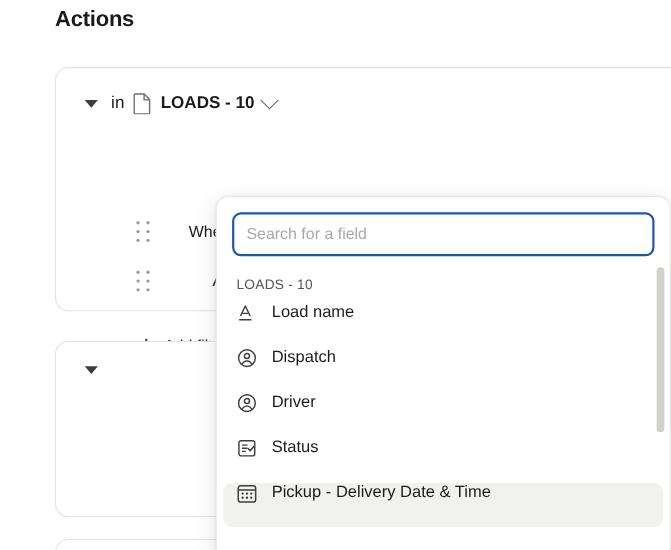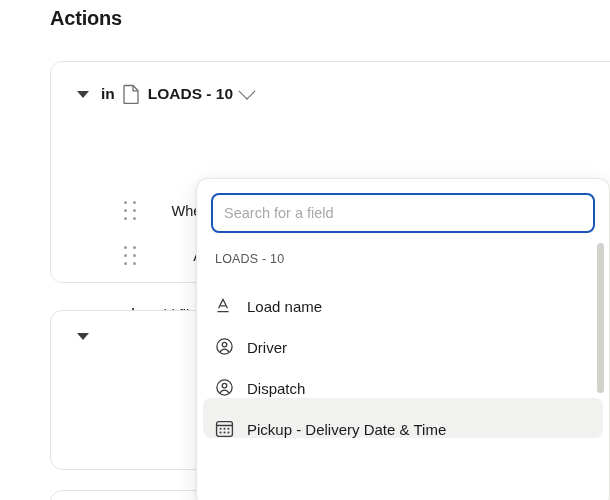--- a/index.html
+++ b/index.html
@@ -45,21 +45,21 @@
   .card-header {
     display: flex;
     align-items: center;
     gap: 8px;
     padding: 22px 0 0 26px;
     font-size: 15.5px;
     font-weight: bold;
     color: #1a1a1a;
     white-space: nowrap;
   }
-  .card-header .regular { font-weight: bold; }
+  .card-header .regular { font-weight: normal; }
 
   .tri-down {
     width: 0; height: 0;
     border-left: 6px solid transparent;
     border-right: 6px solid transparent;
     border-top: 7px solid #3d3d3d;
     display: inline-block;
     margin-right: 4px;
     flex: none;
   }
@@ -189,21 +189,21 @@
 
   .group-label {
     padding: 19px 0 8px 18px;
     font-size: 12.5px;
     color: #555555;
     letter-spacing: 0.2px;
   }
 
   .opt {
     display: flex;
-    align-items: flex-end;
+    align-items: flex-start;
     gap: 13px;
     height: 40px;
     margin: 1px 6px;
     padding: 0 12px;
     border-radius: 8px;
     font-size: 15px;
     color: #1a1a1a;
     white-space: nowrap;
   }
   .opt.selected { background: #f1f1ef; }
@@ -343,34 +343,44 @@
   </div>
 
   <div class="opt">
     <span class="ic">
       <svg width="19" height="19" viewBox="0 0 19 19" fill="none">
         <circle cx="9.5" cy="9.5" r="7.6" stroke="#3d3d3d" stroke-width="1.3"></circle>
         <circle cx="9.5" cy="7.6" r="2.3" stroke="#3d3d3d" stroke-width="1.3"></circle>
         <path d="M4.9 15.4c1-2.1 2.7-3.2 4.6-3.2s3.6 1.1 4.6 3.2" stroke="#3d3d3d" stroke-width="1.3" fill="none"></path>
       </svg>
     </span>
-    <span>Driver</span>
+    <span>Dispatch</span>
   </div>
 
   <div class="opt">
     <span class="ic">
       <svg width="19" height="19" viewBox="0 0 19 19" fill="none">
         <circle cx="9.5" cy="9.5" r="7.6" stroke="#3d3d3d" stroke-width="1.3"></circle>
         <circle cx="9.5" cy="7.6" r="2.3" stroke="#3d3d3d" stroke-width="1.3"></circle>
         <path d="M4.9 15.4c1-2.1 2.7-3.2 4.6-3.2s3.6 1.1 4.6 3.2" stroke="#3d3d3d" stroke-width="1.3" fill="none"></path>
       </svg>
     </span>
-    <span>Dispatch</span>
-  </div>
-
+    <span>Driver</span>
+  </div>
+
+  <div class="opt">
+    <span class="ic">
+      <svg width="19" height="19" viewBox="0 0 19 19" fill="none">
+        <rect x="2.2" y="2.6" width="14.4" height="13.8" rx="2" stroke="#3d3d3d" stroke-width="1.3"></rect>
+        <path d="M5 6.6h5M5 9.5h5M5 12.4h3.4" stroke="#3d3d3d" stroke-width="1.2"></path>
+        <path d="M10.8 9.9l1.7 1.9 3.4-4.1" stroke="#3d3d3d" stroke-width="1.4" fill="none" stroke-linecap="round" stroke-linejoin="round"></path>
+      </svg>
+    </span>
+    <span>Status</span>
+  </div>
 
   <div class="opt selected">
     <span class="ic">
       <svg width="19" height="19" viewBox="0 0 18 18" fill="none">
         <rect x="1.5" y="2.5" width="15" height="14" rx="2" stroke="#3d3d3d" stroke-width="1.3"></rect>
         <path d="M1.8 6.2h14.4" stroke="#3d3d3d" stroke-width="1.3"></path>
         <circle cx="5.3" cy="9.2" r="1" fill="#3d3d3d"></circle>
         <circle cx="9" cy="9.2" r="1" fill="#3d3d3d"></circle>
         <circle cx="12.7" cy="9.2" r="1" fill="#3d3d3d"></circle>
         <circle cx="5.3" cy="12.8" r="1" fill="#3d3d3d"></circle>

